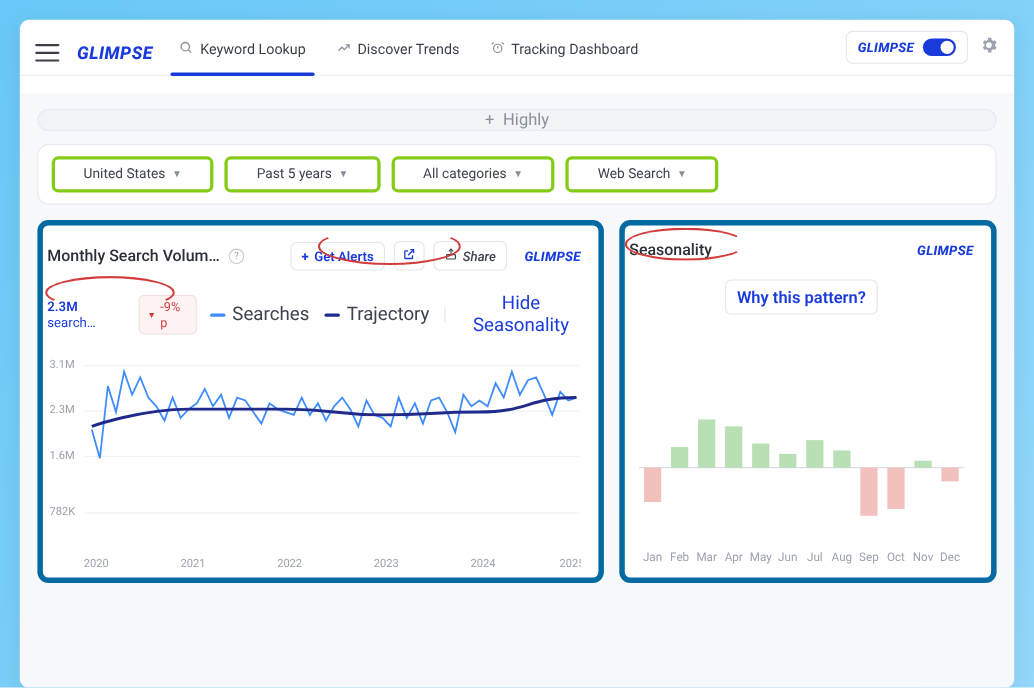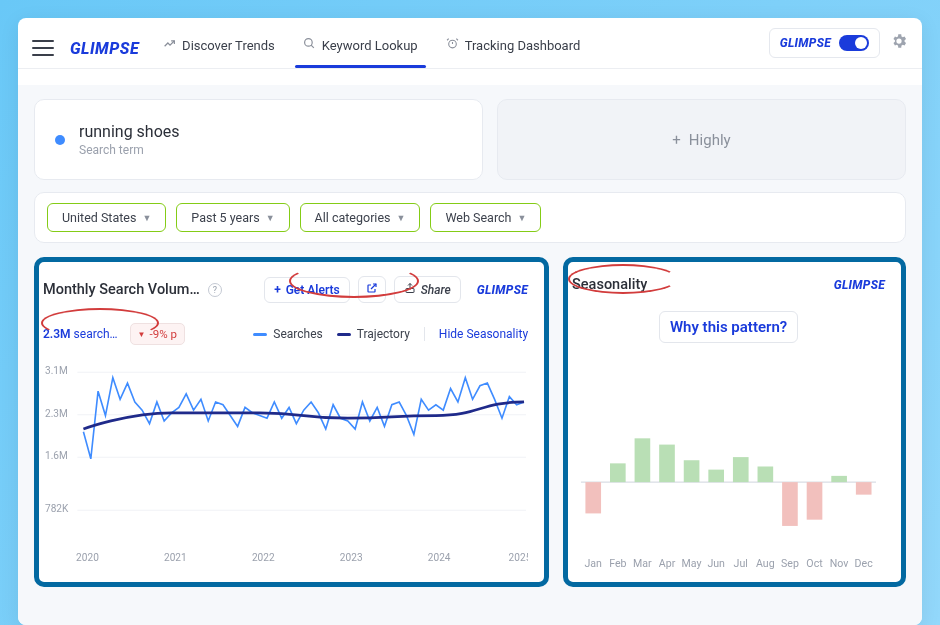--- a/index.html
+++ b/index.html
@@ -36,42 +36,42 @@
   
   .content { background:#f6f8fb; flex:1; padding: 14px 16px; overflow:hidden; }
   .row { display:flex; gap:14px; }
   .card { background:#fff; border:1px solid #e7eaf0; border-radius:10px; }
   .term-card { flex:1; padding:22px 20px; display:flex; align-items:center; gap:14px; }
   .dot { width:10px; height:10px; border-radius:50%; background:#3f8cff; }
   .term-title { font-size:16px; color:#2b2f38; }
   .term-sub { font-size:12px; color:#9ba1ad; margin-top:2px;}
   .compare-card { flex:1; background:#f1f3f7; border:1px solid #e7eaf0; border-radius:10px; display:flex; align-items:center; justify-content:center; color:#8a909b; font-size:15px; gap:8px; cursor:pointer;}
   .filters { margin-top:12px; background:#fff; border:1px solid #e7eaf0; border-radius:10px; padding:10px 12px; display:flex; gap:10px;}
-  .chip { border:1px solid #84cc16; border-radius:6px; padding:6px 14px; font-size:12.5px; color:#3d424d; display:flex; align-items:center; gap:6px; cursor:pointer; background:#fff;}
+  .chip { border:3px solid #84cc16; border-radius:6px; padding:6px 26px; font-size:12.5px; color:#3d424d; display:flex; align-items:center; gap:6px; cursor:pointer; background:#fff;}
   .chip .tri { font-size:9px; color:#8a909b;}
   
   .panels { display:flex; gap:14px; margin-top:14px; height:330px;}
   .panel-left { flex: 1.55; }
   .panel-right { flex: 1; }
   .panel { background:#fff; border:5px solid #0369a1; border-radius:10px; padding:14px 16px 8px 4px; height:100%; display:flex; flex-direction:column; position:relative;}
   .panel-head { display:flex; align-items:center; gap:8px; }
   .panel-title { font-size:14.5px; color:#2b2f38; font-weight:500; white-space:nowrap; overflow:hidden; text-overflow:ellipsis;}
   .info-ic { width:14px;height:14px;border:1.2px solid #c4c9d3;border-radius:50%;font-size:9px;color:#98a0ad;display:flex;align-items:center;justify-content:center;}
   .head-spacer{flex:1;}
   .btn { border:1px solid #e3e6ec; border-radius:6px; padding:5px 9px; font-size:12px; color:#1a3bdb; background:#fff; display:flex; align-items:center; gap:5px; cursor:pointer; font-weight:600;}
   .btn .ic{font-weight:700;}
   .btn-sq { padding:5px 7px;}
   .share-btn { color:#3a3f4a; font-weight:500;font-style:italic;}
   .panel .mini-logo-r { margin-left:8px;}
   
   .stats-row { display:flex; align-items:center; gap:12px; margin-top:20px; font-size:12px;}
   .stat-main { color:#1a3bdb; font-weight:600;}
   .delta-chip { border:1px solid #efe1e1; background:#fdf3f3; color:#d23c3c; border-radius:5px; padding:3px 7px; font-size:11.5px; display:flex; align-items:center; gap:4px;}
   .delta-chip .dtri{font-size:8px;}
-  .legend { display:flex; align-items:center; gap:14px; margin-left:auto; font-size:12px; color:#3d424d;}
+  .legend { display:flex; align-items:center; gap:14px; margin-left:auto; font-size:17px; color:#3d424d;}
   .leg { display:flex; align-items:center; gap:6px;}
   .sw { width:14px; height:3px; border-radius:2px;}
   .leg-sep { width:1px; height:14px; background:#e3e6ec;}
   .link-a { color:#1a3bdb; cursor:pointer;text-align:center;}
   
   .chart-wrap { flex:1; position:relative; margin-top:6px;}
   .chart-svg { width:100%; height:100%; }
   .ylab { font-size:10px; fill:#9ba1ad;}
   .xlab { font-size:10px; fill:#9ba1ad; text-anchor:middle;}
   .gridline{ stroke:#f0f2f6; stroke-width:1;}
@@ -99,37 +99,37 @@
 <div class="app">
 
   <div class="topbar">
     <div class="hamburger">
         <span></span>
         <span></span>
         <span></span>
       </div>
     <div class="logo">GLIMPSE</div>
     <div class="navtabs">
+      <div class="navtab active">
+        <span class="ic">
+          <svg width="13" height="13" viewBox="0 0 24 24" fill="none" stroke="currentColor" stroke-width="2.2">
+              <circle cx="10" cy="10" r="7"></circle>
+              <line x1="20" y1="20" x2="15" y2="15"></line>
+            </svg>
+        </span>
+        <span>Keyword Lookup</span>
+      </div>
       <div class="navtab">
         <span class="ic">
           <svg width="13" height="13" viewBox="0 0 24 24" fill="none" stroke="currentColor" stroke-width="2.2">
               <polyline points="3 17 9 11 13 15 21 7"></polyline>
               <polyline points="15 7 21 7 21 13"></polyline>
             </svg>
         </span>
         <span>Discover Trends</span>
-      </div>
-      <div class="navtab active">
-        <span class="ic">
-          <svg width="13" height="13" viewBox="0 0 24 24" fill="none" stroke="currentColor" stroke-width="2.2">
-              <circle cx="10" cy="10" r="7"></circle>
-              <line x1="20" y1="20" x2="15" y2="15"></line>
-            </svg>
-        </span>
-        <span>Keyword Lookup</span>
       </div>
       <div class="navtab">
         <span class="ic">
           <svg width="13" height="13" viewBox="0 0 24 24" fill="none" stroke="currentColor" stroke-width="2">
               <circle cx="12" cy="13" r="7"></circle>
               <line x1="12" y1="13" x2="12" y2="9"></line>
               <line x1="5" y1="3" x2="2" y2="6"></line>
               <line x1="19" y1="3" x2="22" y2="6"></line>
             </svg>
         </span>
@@ -145,27 +145,20 @@
         <svg width="18" height="18" viewBox="0 0 24 24" fill="currentColor">
             <path d="M19.4 13a7.5 7.5 0 0 0 0-2l2-1.6-2-3.4-2.4.9a7.5 7.5 0 0 0-1.7-1L15 3h-4l-.3 2.9a7.5 7.5 0 0 0-1.7 1l-2.4-.9-2 3.4L6.6 11a7.5 7.5 0 0 0 0 2l-2 1.6 2 3.4 2.4-.9a7.5 7.5 0 0 0 1.7 1L11 21h4l.3-2.9a7.5 7.5 0 0 0 1.7-1l2.4.9 2-3.4Zm-7.4 2.5A3.5 3.5 0 1 1 15.5 12 3.5 3.5 0 0 1 12 15.5Z"></path>
           </svg>
       </span>
     </div>
   </div>
 
   <div class="content">
 
     <div class="row">
-      <div class="card term-card">
-        <div class="dot"></div>
-        <div>
-          <div class="term-title">running shoes</div>
-          <div class="term-sub">Search term</div>
-        </div>
-      </div>
       <div class="compare-card">
         <span>+</span>
         <span>Highly</span>
       </div>
     </div>
 
     <div class="filters">
       <div class="chip">
           <span>United States</span>
           <span class="tri">▼</span>

